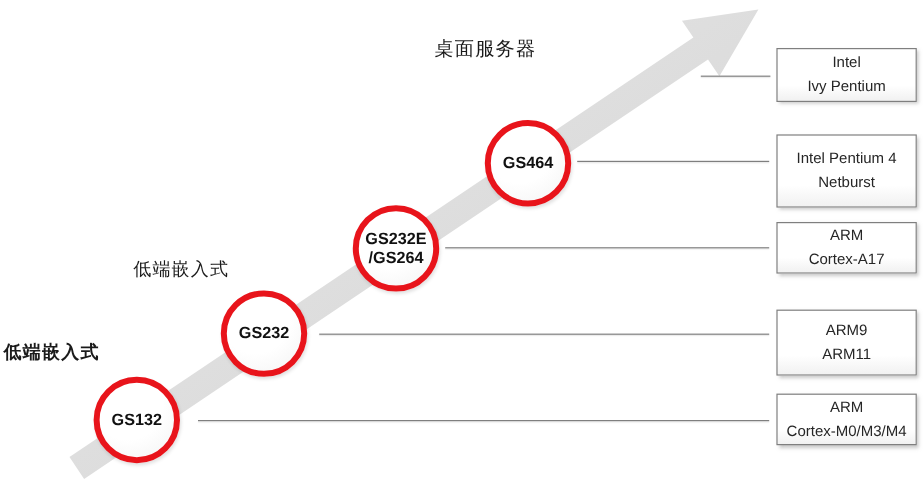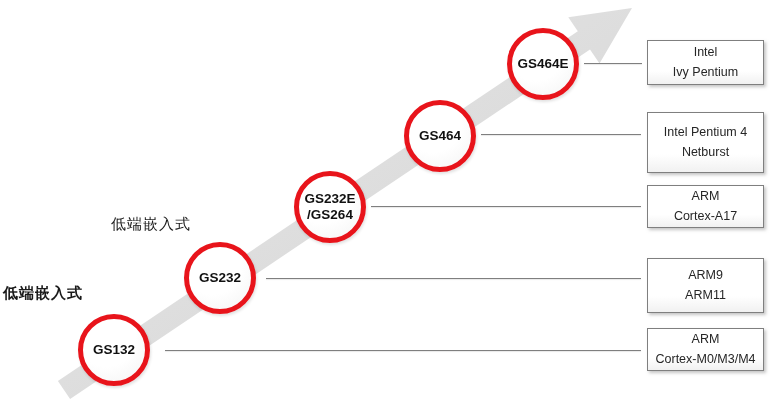--- a/index.html
+++ b/index.html
@@ -93,39 +93,36 @@
   </svg>
 
   <div class="connector" style="top:63px;  left:584px; width:58px;"></div>
   <div class="connector" style="top:134px; left:481px; width:160px;"></div>
   <div class="connector" style="top:206px; left:371px; width:270px;"></div>
   <div class="connector" style="top:278px; left:266px; width:375px;"></div>
   <div class="connector" style="top:350px; left:165px; width:476px;"></div>
 
   <div class="category" style="left:3px;   top:284px;font-weight:bold;">低端嵌入式</div>
   <div class="category" style="left:111px; top:215px;">低端嵌入式</div>
+  <div class="category" style="left:362px; top:31px; font-size:16px;">桌面服务器</div>
 
   <div class="node" style="left:78px; top:314px;">
     <span>GS132</span>
     <span></span>
   </div>
   <div class="node" style="left:184px; top:242px;">
     <span>GS232</span>
     <span></span>
   </div>
   <div class="node" style="left:294px; top:171px;">
     <span>GS232E</span>
     <span>/GS264</span>
   </div>
   <div class="node" style="left:404px; top:100px;">
     <span>GS464</span>
-    <span></span>
-  </div>
-  <div class="node" style="left:507px; top:28px;">
-    <span>GS464E</span>
     <span></span>
   </div>
 
   <div class="cbox" style="top:40px; height:45px;">
     <div>Intel</div>
     <div>Ivy Pentium</div>
   </div>
   <div class="cbox" style="top:112px; height:61px;">
     <div>Intel Pentium 4</div>
     <div>Netburst</div>

